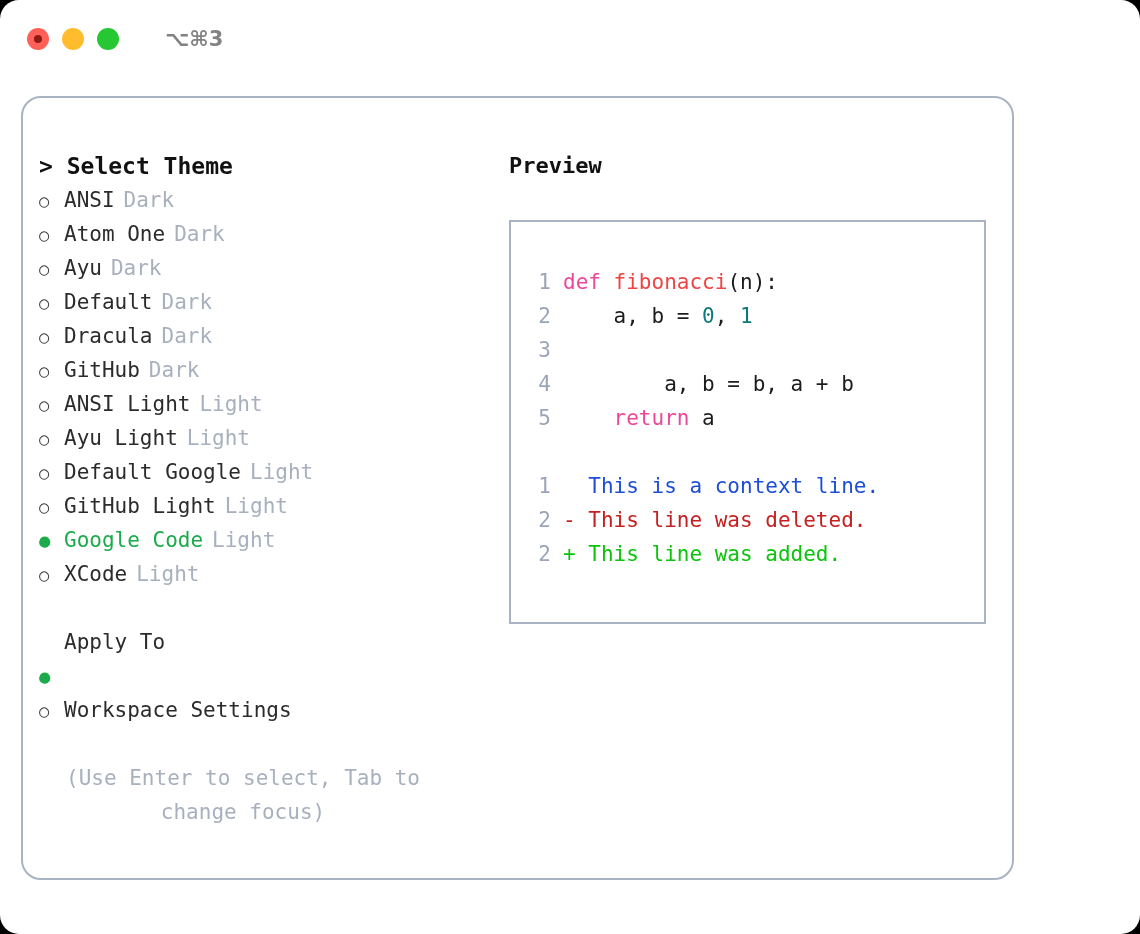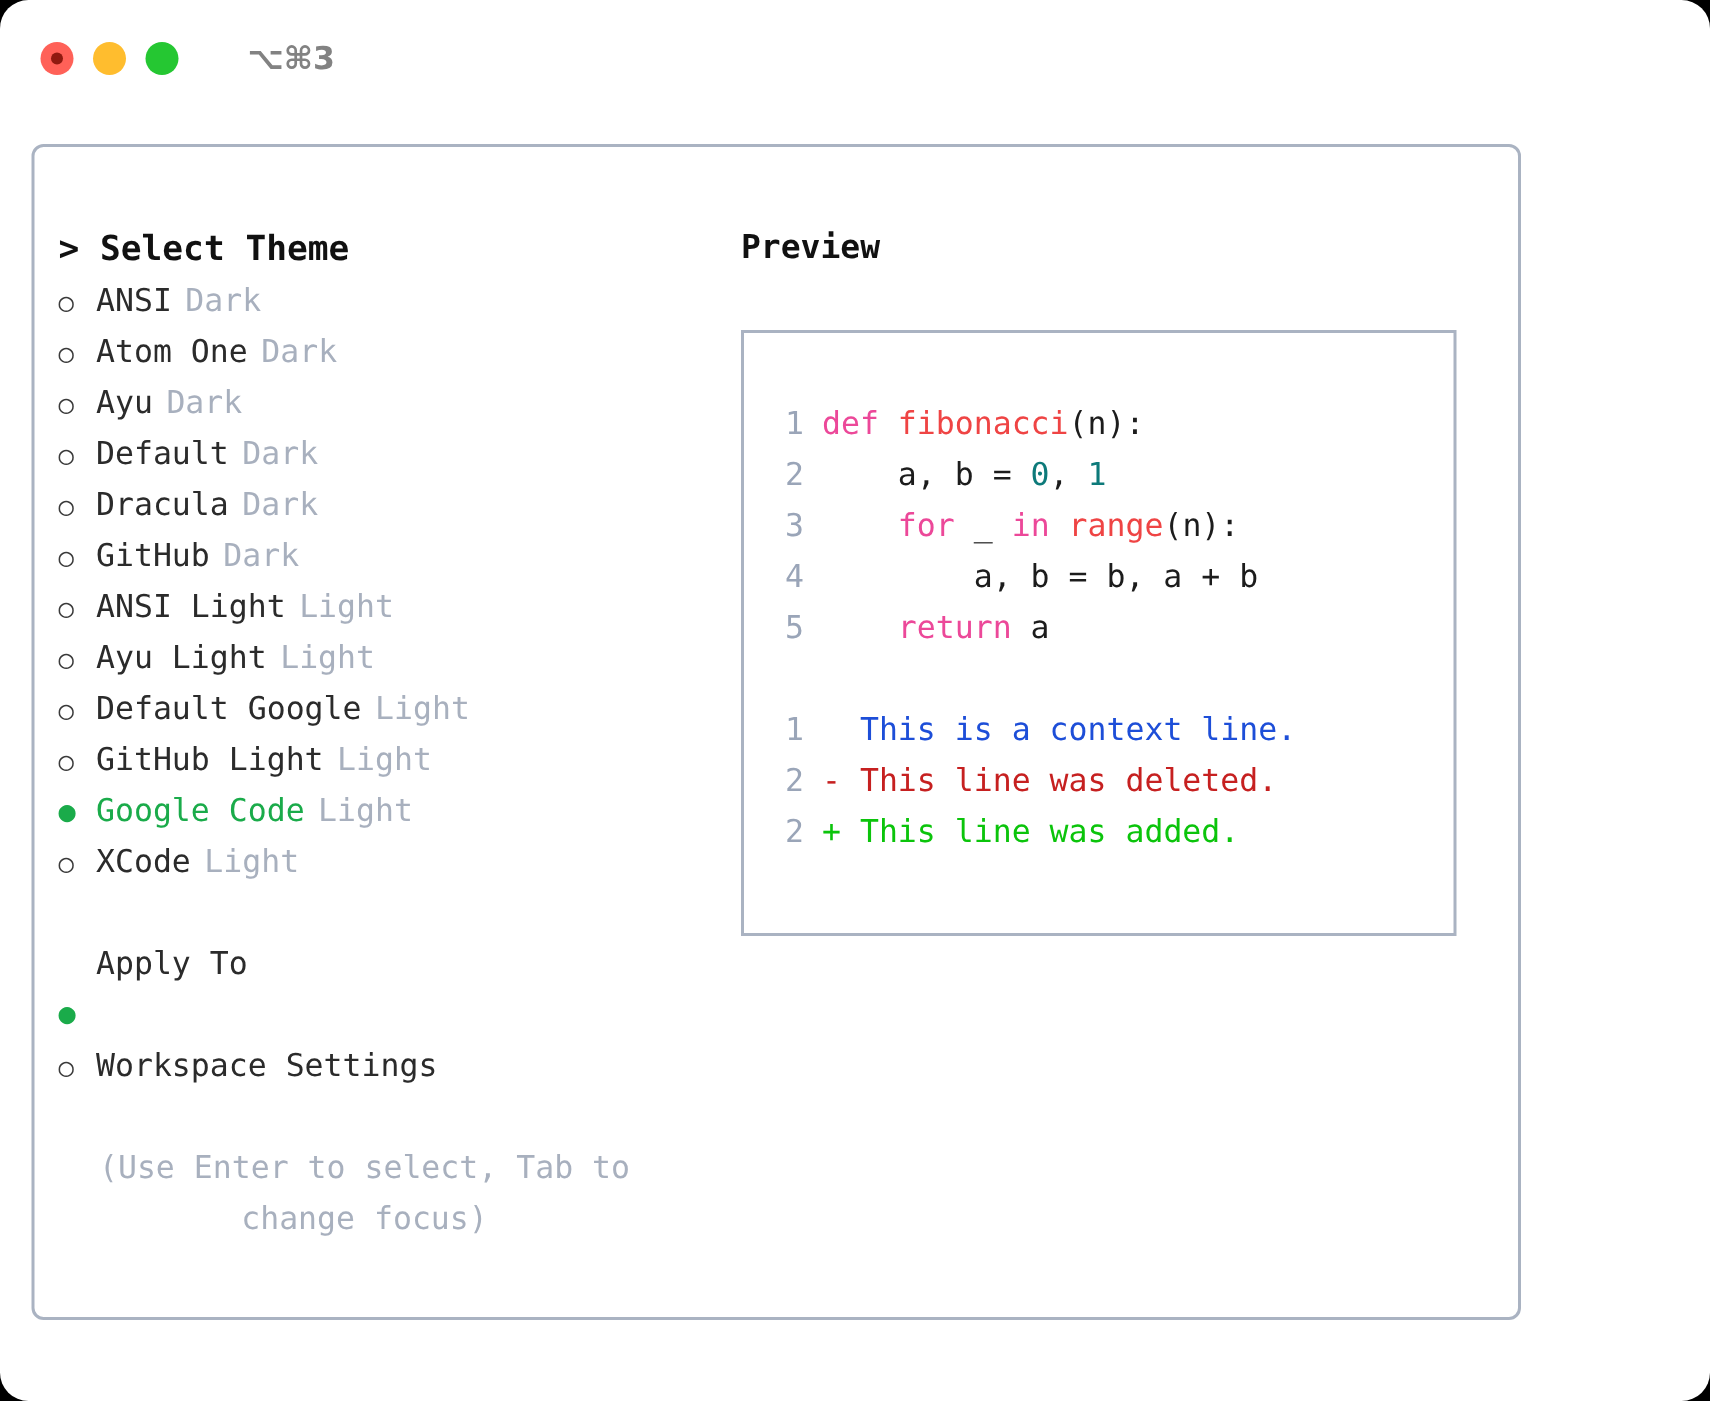--- a/index.html
+++ b/index.html
@@ -73,42 +73,42 @@
   }
 
   
   .panel {
     position: absolute;
     left: 21px;
     top: 96px;
     width: 993px;
     height: 784px;
     border: 2px solid #aab3c2;
-    border-radius: 8px;
+    border-radius: 20px;
     box-sizing: border-box;
     background: #ffffff;
   }
 
   .panel-inner {
     position: absolute;
     left: 0; top: 0;
     width: 100%;
     height: 100%;
   }
 
   
   .left-col {
     position: absolute;
     left: 16px;
     top: 51px;
     width: 460px;
   }
   .right-col {
     position: absolute;
-    left: 471px;
+    left: 486px;
     top: 51px;
     width: 500px;
   }
 
   .section-title {
     font-size: 23px;
     font-weight: bold;
     color: #111111;
     line-height: 34px;
     white-space: pre;
@@ -275,21 +275,21 @@
 
       <div class="right-col">
 
         <div class="preview-title">Preview</div>
 
         <div class="preview-box">
           <div class="code-area">
             <div id="code-lines">
                 <div class="code-line"><span class="lineno">1</span><span class="code-text"><span class="kw">def </span><span class="fn">fibonacci</span><span class="pln">(n):</span></span></div>
                 <div class="code-line"><span class="lineno">2</span><span class="code-text"><span class="pln">    a, b = </span><span class="num">0</span><span class="pln">, </span><span class="num">1</span></span></div>
-                <div class="code-line"><span class="lineno">3</span><span class="code-text"><span class="pln">    </span><span class="kw">for</span><span class="pln"> _ </span><span class="kw">in</span><span class="pln"> </span><span class="fn">range</span><span class="pln">(n):</span></span></div>
+                <div class="code-line"><span class="lineno">3</span></div>
                 <div class="code-line"><span class="lineno">4</span><span class="code-text"><span class="pln">        a, b = b, a + b</span></span></div>
                 <div class="code-line"><span class="lineno">5</span><span class="code-text"><span class="pln">    </span><span class="kw">return</span><span class="pln"> a</span></span></div>
               </div>
             <div class="gap-line"></div>
             <div id="diff-lines">
                 <div class="code-line"><span class="lineno">1</span><span class="diff-ctx">  </span><span class="diff-ctx">This is a context line.</span></div>
                 <div class="code-line"><span class="lineno">2</span><span class="diff-del">- </span><span class="diff-del">This line was deleted.</span></div>
                 <div class="code-line"><span class="lineno">2</span><span class="diff-add">+ </span><span class="diff-add">This line was added.</span></div>
               </div>
           </div>

